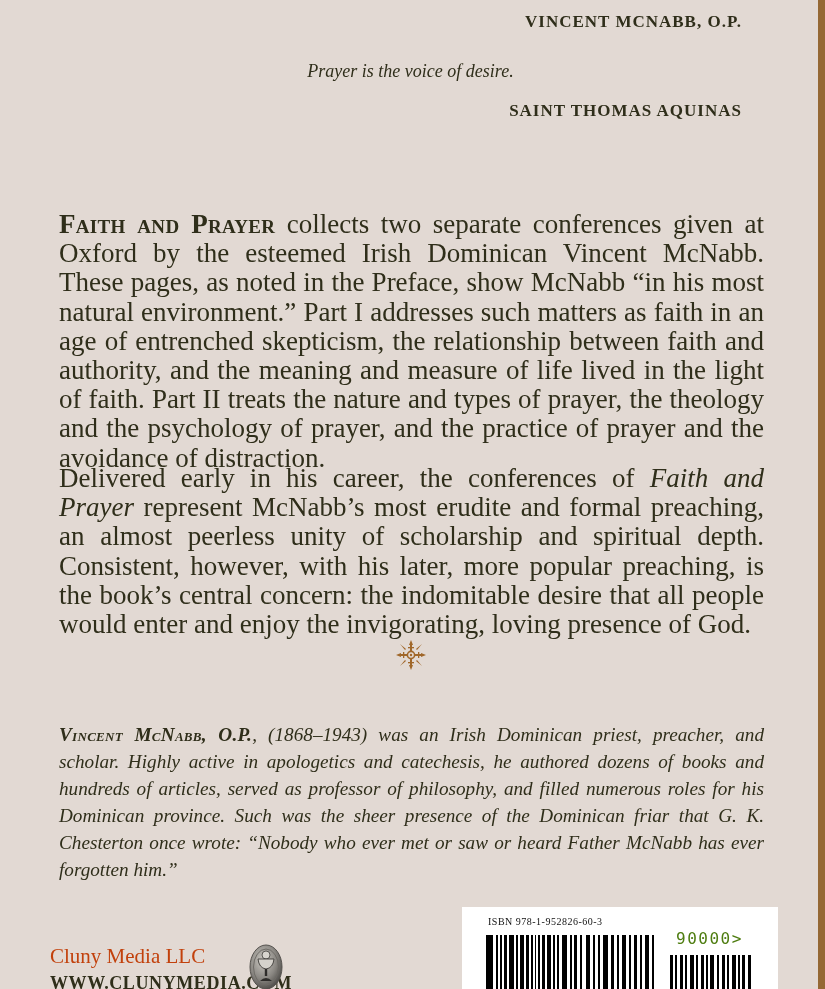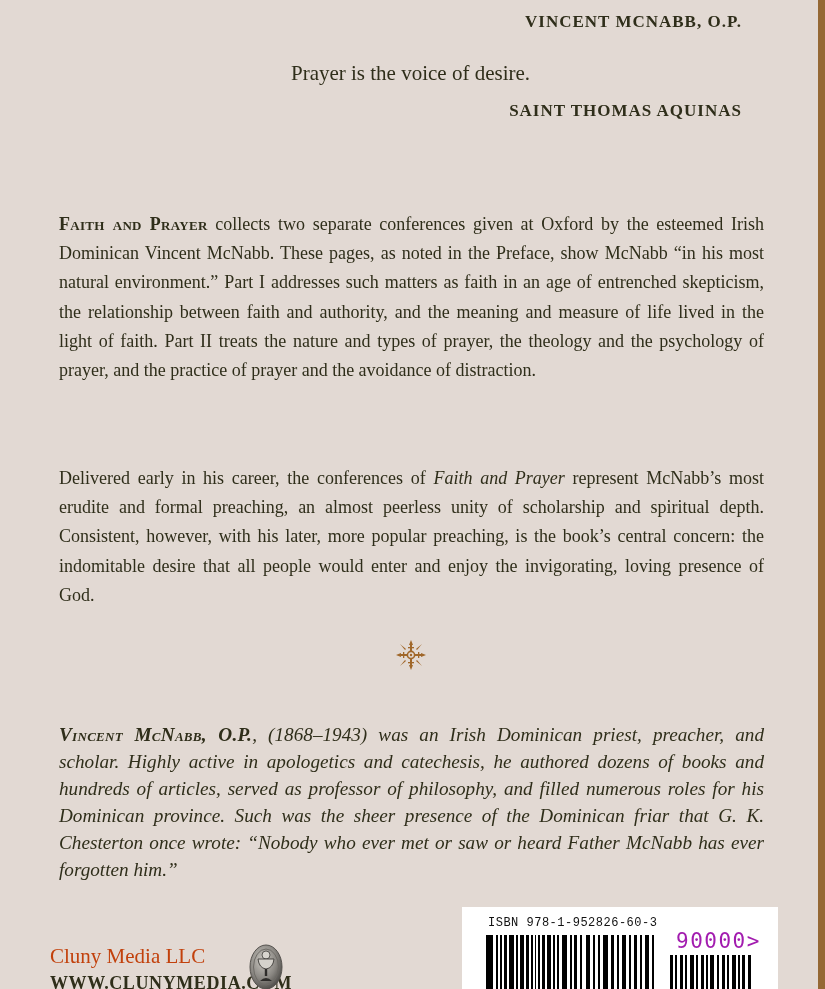--- a/index.html
+++ b/index.html
@@ -20,27 +20,27 @@
     font-weight: bold; letter-spacing: 1px;
     font-size: 17px; color: #2f2e1a;
   }
   .attr-top { top: 12px; }
   .quote {
     position: absolute; top: 61px; left: 0; width: 825px; text-align: center;
     padding-left: 0;
   }
   .quote span {
     position: relative; left: -2px;
-    font-size: 21px;
+    font-style: italic; font-size: 18px;
   }
   .attr-quote { top: 101px; margin-left: 40px; }
 
   .para {
     position: absolute; left: 59px; width: 705px;
-    font-size: 18px; line-height: 29.2px;
+    font-size: 27px; line-height: 29.2px;
     text-align: justify; text-align-last: left;
   }
   .p1 { top: 210px; }
   .p2 { top: 464px; }
   .p3 { top: 721px; font-size: 19.2px; line-height: 27px; font-style: italic; }
   .sc { font-variant: small-caps; font-weight: bold; letter-spacing: 0.3px; }
   .it { font-style: italic; }
 
   .ornament {
     position: absolute; left: 395px; top: 639px; width: 32px; height: 32px;
@@ -57,27 +57,27 @@
   .medallion {
     position: absolute; left: 249px; top: 944px; width: 34px; height: 46px;
   }
 
   .barcode-box {
     position: absolute; left: 462px; top: 907px; width: 316px; height: 90px;
     background: #ffffff;
   }
   .isbn-text {
     position: absolute; left: 26px; top: 9px;
-    font-family: Liberation Mono, monospace;
-    font-size: 12px; letter-spacing: 0.5px; color: #111;
+    font-family: Liberation Serif, serif;
+    font-size: 10px; letter-spacing: 0.5px; color: #111;
   }
   .price-text {
     position: absolute; left: 214px; top: 22px;
     font-family: "DejaVu Sans Mono", "Liberation Mono", monospace;
-    font-size: 21px; letter-spacing: 1.5px; color: #a21caf;
+    font-size: 16px; letter-spacing: 1.5px; color: #4d7c0f;
   }
   .bars-main { position: absolute; left: 24px; top: 28px; }
   .bars-addon { position: absolute; left: 208px; top: 48px; }
 </style>
 </head>
 <body>
 
 <div class="spine"></div>
 
 <div class="attr attr-top">VINCENT MCNABB, O.P.</div>

